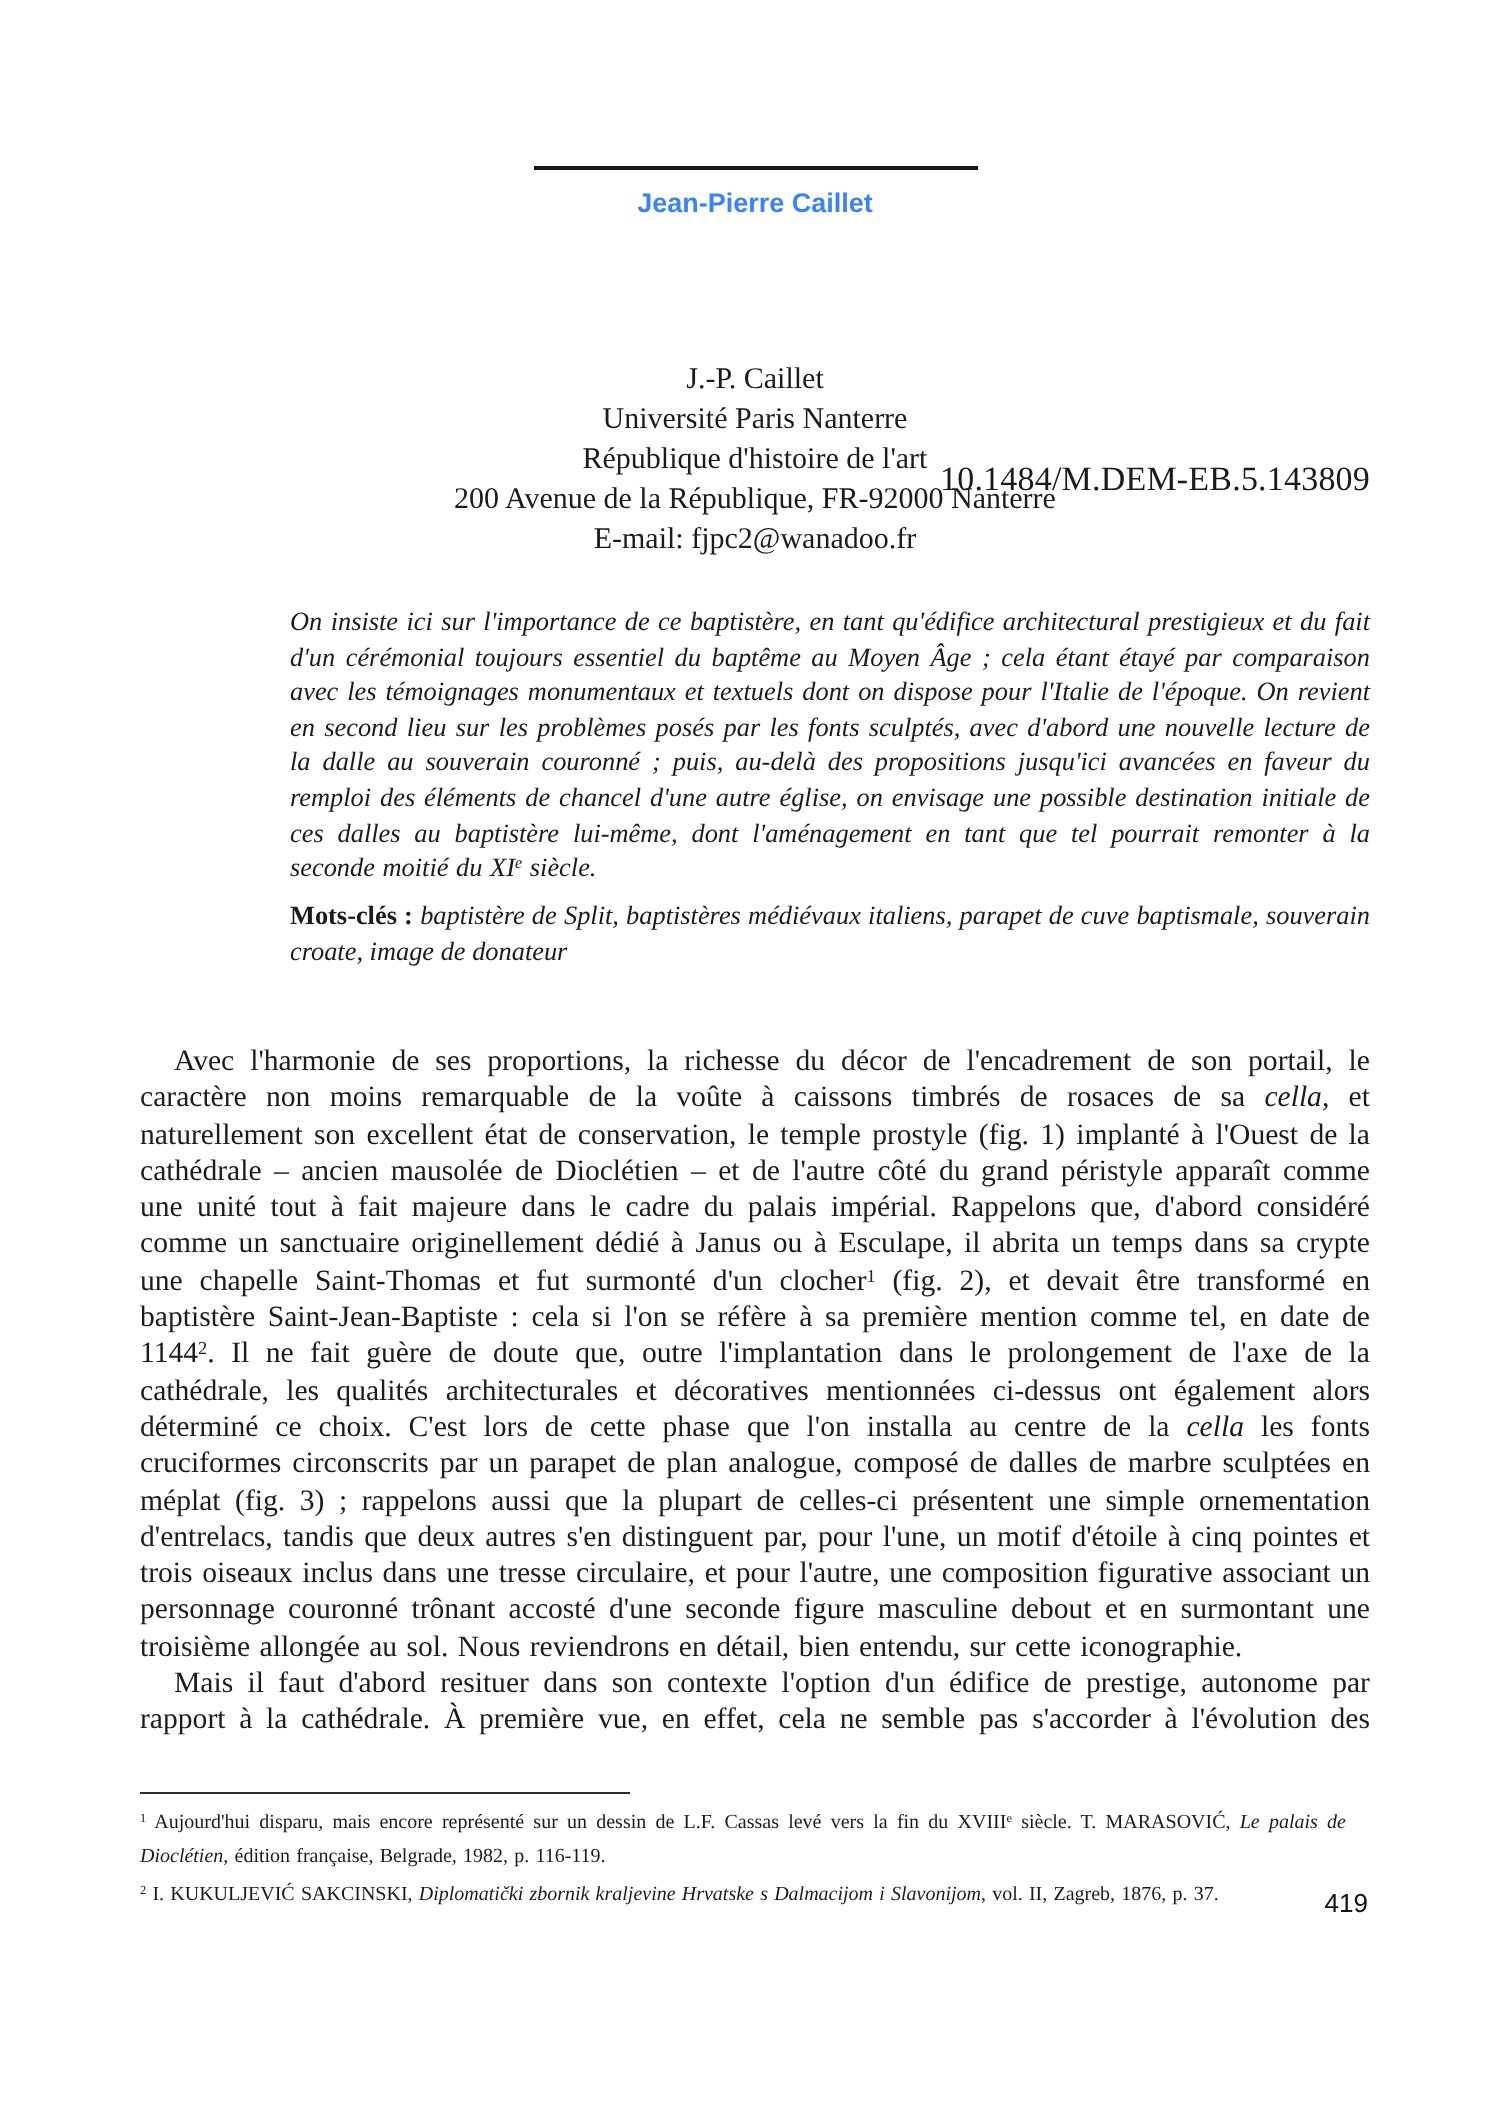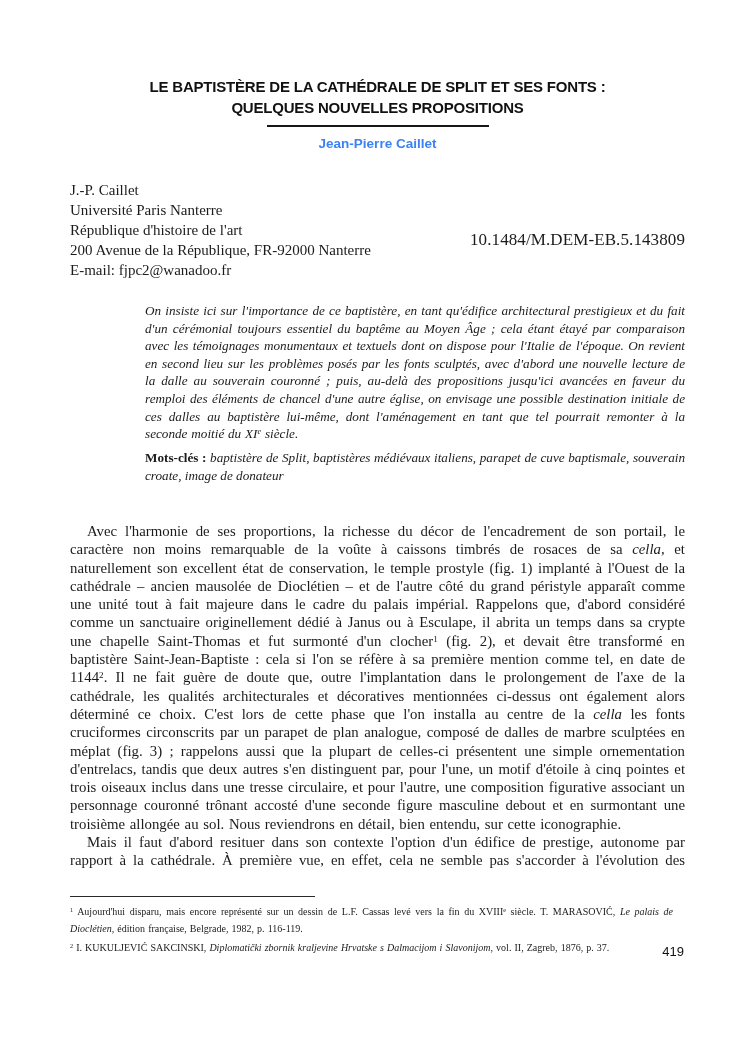--- a/index.html
+++ b/index.html
@@ -38,21 +38,21 @@
 
   
   .correspondence {
     position:absolute; top:180px; left:70px; right:70px;
     font-size:15px; line-height:20px;
   }
   .correspondence .doi {
     position:absolute; right:0; top:2px;
     font-size:17px; letter-spacing:0.1px;margin-top:48px;
   }
-  .corr-line { display:block; }
+  .corr-line { display:block;text-align:center; }
 
   
   .abstract {
     position:absolute; top:302px; left:145px; right:70px;
     font-style:italic;
     font-size:13.2px; line-height:17.6px;
     text-align:justify;
     word-spacing:0.5px;
   }
 
@@ -96,21 +96,20 @@
     font-family:"Liberation Sans", sans-serif;
     font-size:13px; color:#111;
   }
 </style>
 </head>
 <body>
 
 <div class="page">
 
   <div class="title-block">
-    <h1 class="article-title">LE BAPTISTÈRE DE LA CATHÉDRALE DE SPLIT ET SES FONTS : QUELQUES NOUVELLES PROPOSITIONS</h1>
     <div class="title-rule"></div>
     <div class="author-name">Jean-Pierre Caillet</div>
   </div>
 
   <div class="correspondence">
     <span class="doi">10.1484/M.DEM-EB.5.143809</span>
     <span class="corr-line">J.-P. Caillet</span>
     <span class="corr-line">Université Paris Nanterre</span>
     <span class="corr-line">République d'histoire de l'art</span>
     <span class="corr-line">200 Avenue de la République, FR-92000 Nanterre</span>

